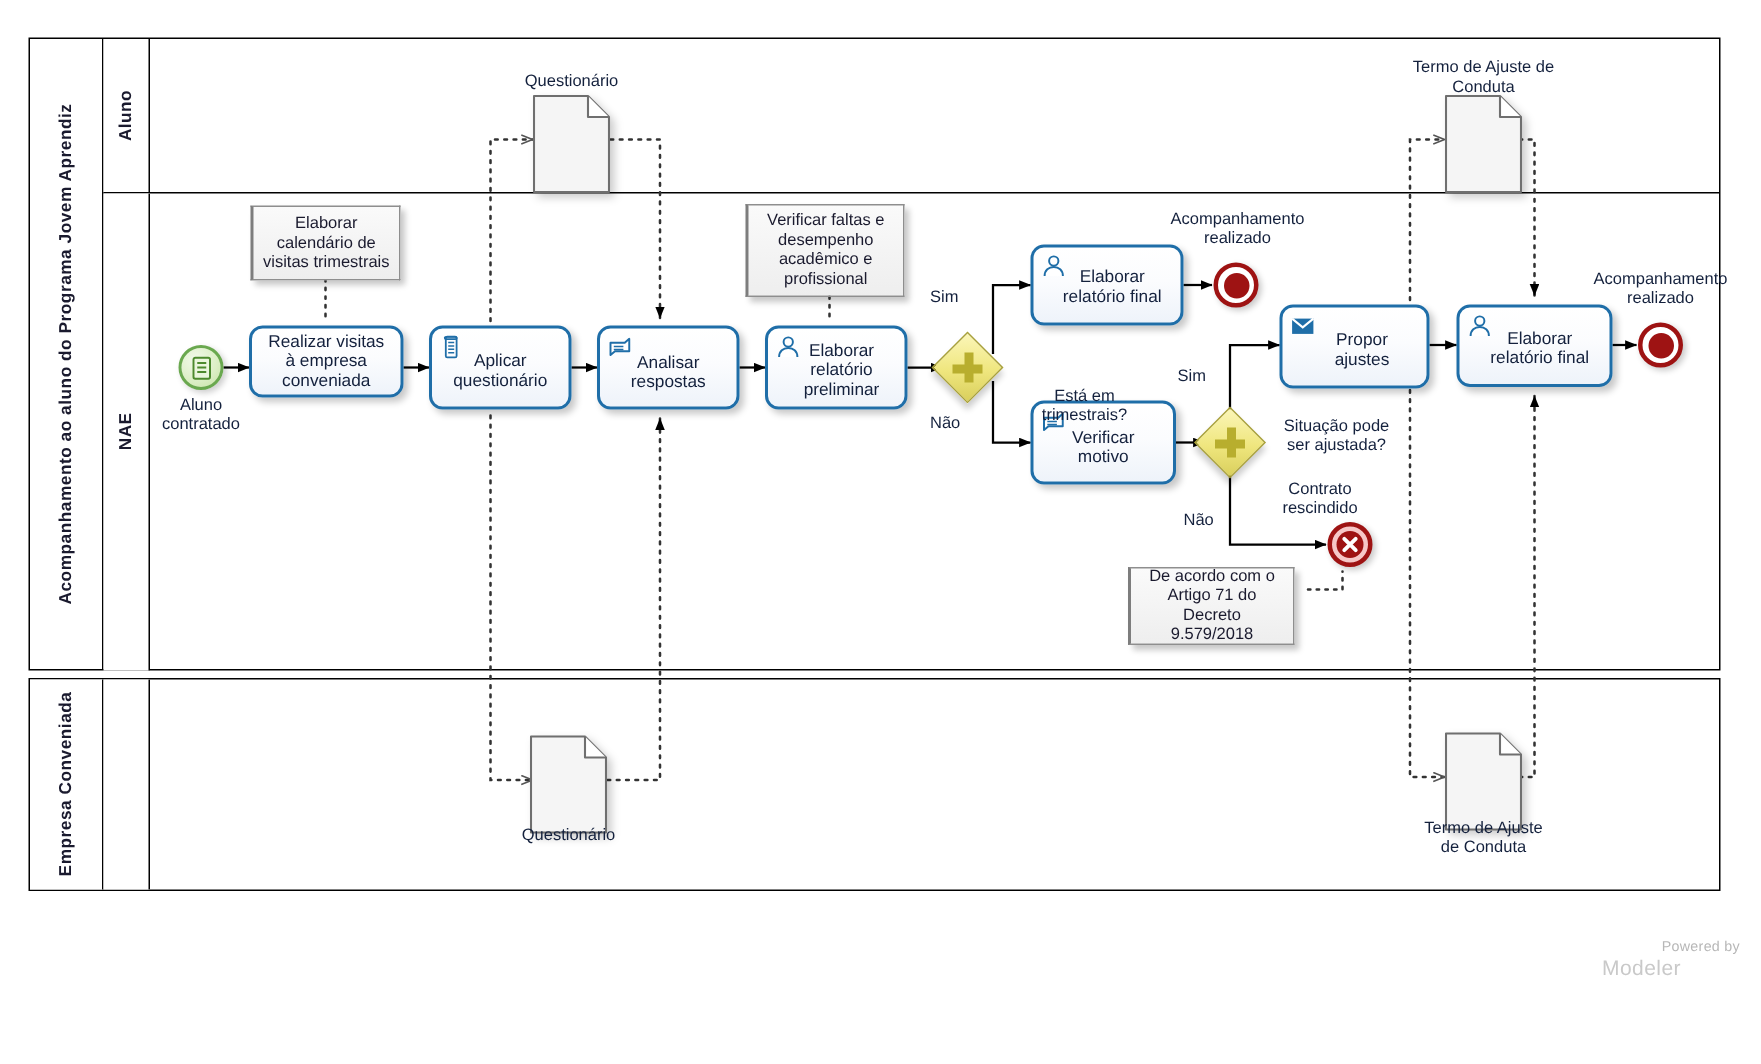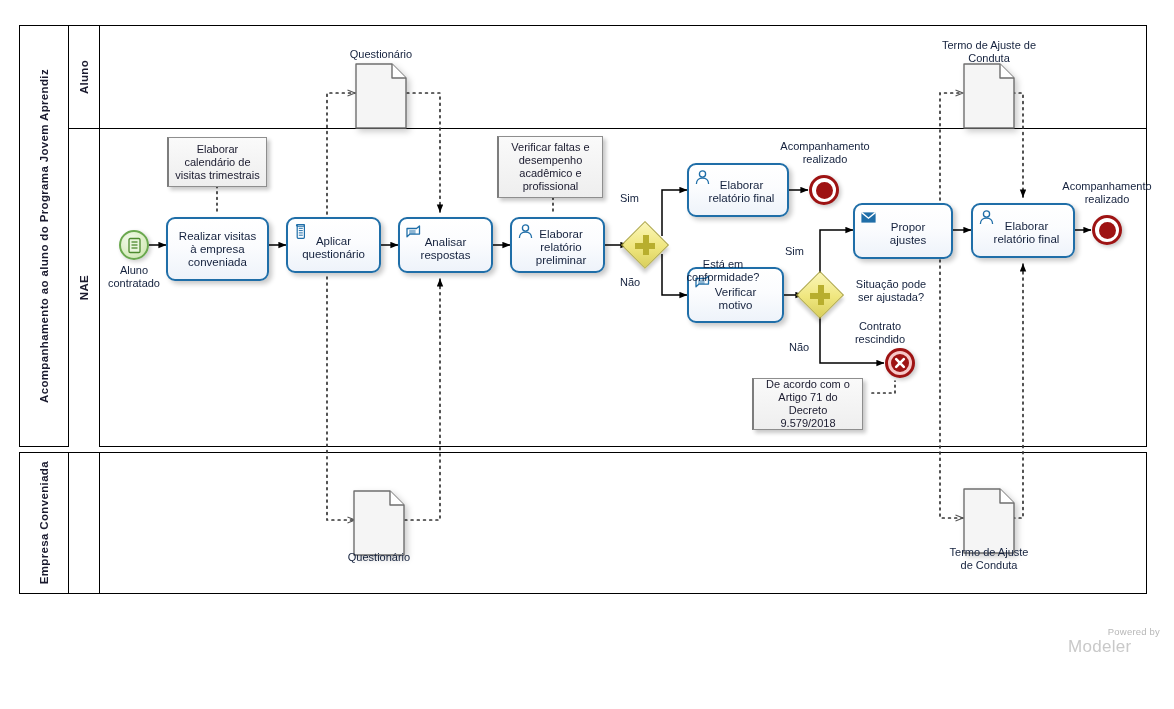--- a/index.html
+++ b/index.html
@@ -78,21 +78,21 @@
   
   .edges{position:absolute;left:0;top:0;width:1174px;height:709px;
          pointer-events:none;overflow:visible;}
 
   
   .bizagi{position:absolute;left:1046px;top:626px;width:114px;height:64px;
       text-align:right;}
   .bizagi .pw{font-size:9.5px;color:#b7b7b7;letter-spacing:.2px;}
   .bizagi .bz{font-size:33px;color:#fbcc9a;line-height:32px;letter-spacing:-1.2px;
       font-family:"DejaVu Sans",sans-serif;font-weight:400;}
-  .bizagi .md{font-size:17px;color:#c9c9c9;letter-spacing:.3px;text-align:left;
+  .bizagi .md{font-size:14px;color:#c9c9c9;letter-spacing:.3px;text-align:left;
       margin-left:22px;}
 </style>
 </head>
 <body>
 
 <div id="canvas">
 
   <div class="pool" style="left:19px;top:25px;width:1128px;height:422px;">
     <div class="pool-title">
       <span>Acompanhamento ao aluno do Programa Jovem Aprendiz</span>
@@ -199,21 +199,21 @@
     <svg width="17" height="17" viewBox="0 0 17 17">
       <rect x="3" y="1.5" width="11" height="14" rx="1.2" fill="#eaf6dd" stroke="#4d8a2e" stroke-width="1.3"></rect>
       <line x1="5.5" y1="5" x2="11.5" y2="5" stroke="#4d8a2e" stroke-width="1.3"></line>
       <line x1="5.5" y1="8" x2="11.5" y2="8" stroke="#4d8a2e" stroke-width="1.3"></line>
       <line x1="5.5" y1="11" x2="11.5" y2="11" stroke="#4d8a2e" stroke-width="1.3"></line>
     </svg>
   </div>
   <div class="lbl" style="left:99px;top:264px;width:70px;">Aluno
 contratado</div>
 
-  <div class="task" style="left:166px;top:217px;width:103px;height:64px;">
+  <div class="task" style="left:166px;top:217px;width:103px;height:48px;">
     <div class="tlabel" style="white-space:pre-line;">Realizar visitas
 à empresa
 conveniada</div>
   </div>
 
   <div class="task" style="left:398px;top:217px;width:95px;height:56px;">
     <svg class="ticon" viewBox="0 0 17 17">
       <path d="M2,5.5 h9.5 l3,-2.6 v8.2 h-9.5 l-3,2.6 z" fill="#fff" stroke="#1f6ea8" stroke-width="1.3" stroke-linejoin="round"></path>
       <line x1="4.2" y1="8" x2="10.6" y2="8" stroke="#1f6ea8" stroke-width="1"></line>
       <line x1="4.2" y1="10" x2="10.6" y2="10" stroke="#1f6ea8" stroke-width="1"></line>
@@ -281,21 +281,21 @@
     <div class="tlabel" style="white-space:pre-line;margin-top:4px;padding-left:11px;">Elaborar
 relatório final</div>
   </div>
 
   <div class="gw" style="left:628px;top:228px;">
     <div class="dia"></div>
     <div class="plus-h"></div>
     <div class="plus-v"></div>
   </div>
   <div class="lbl" style="left:668px;top:258px;width:110px;text-align:center;">Está em
-conformidade?</div>
+trimestrais?</div>
 
   <div class="gw" style="left:803px;top:278px;">
     <div class="dia"></div>
     <div class="plus-h"></div>
     <div class="plus-v"></div>
   </div>
   <div class="lbl" style="left:836px;top:278px;width:110px;text-align:center;">Situação pode
 ser ajustada?</div>
 
   <div class="flowlbl" style="left:620px;top:192px;">Sim</div>

